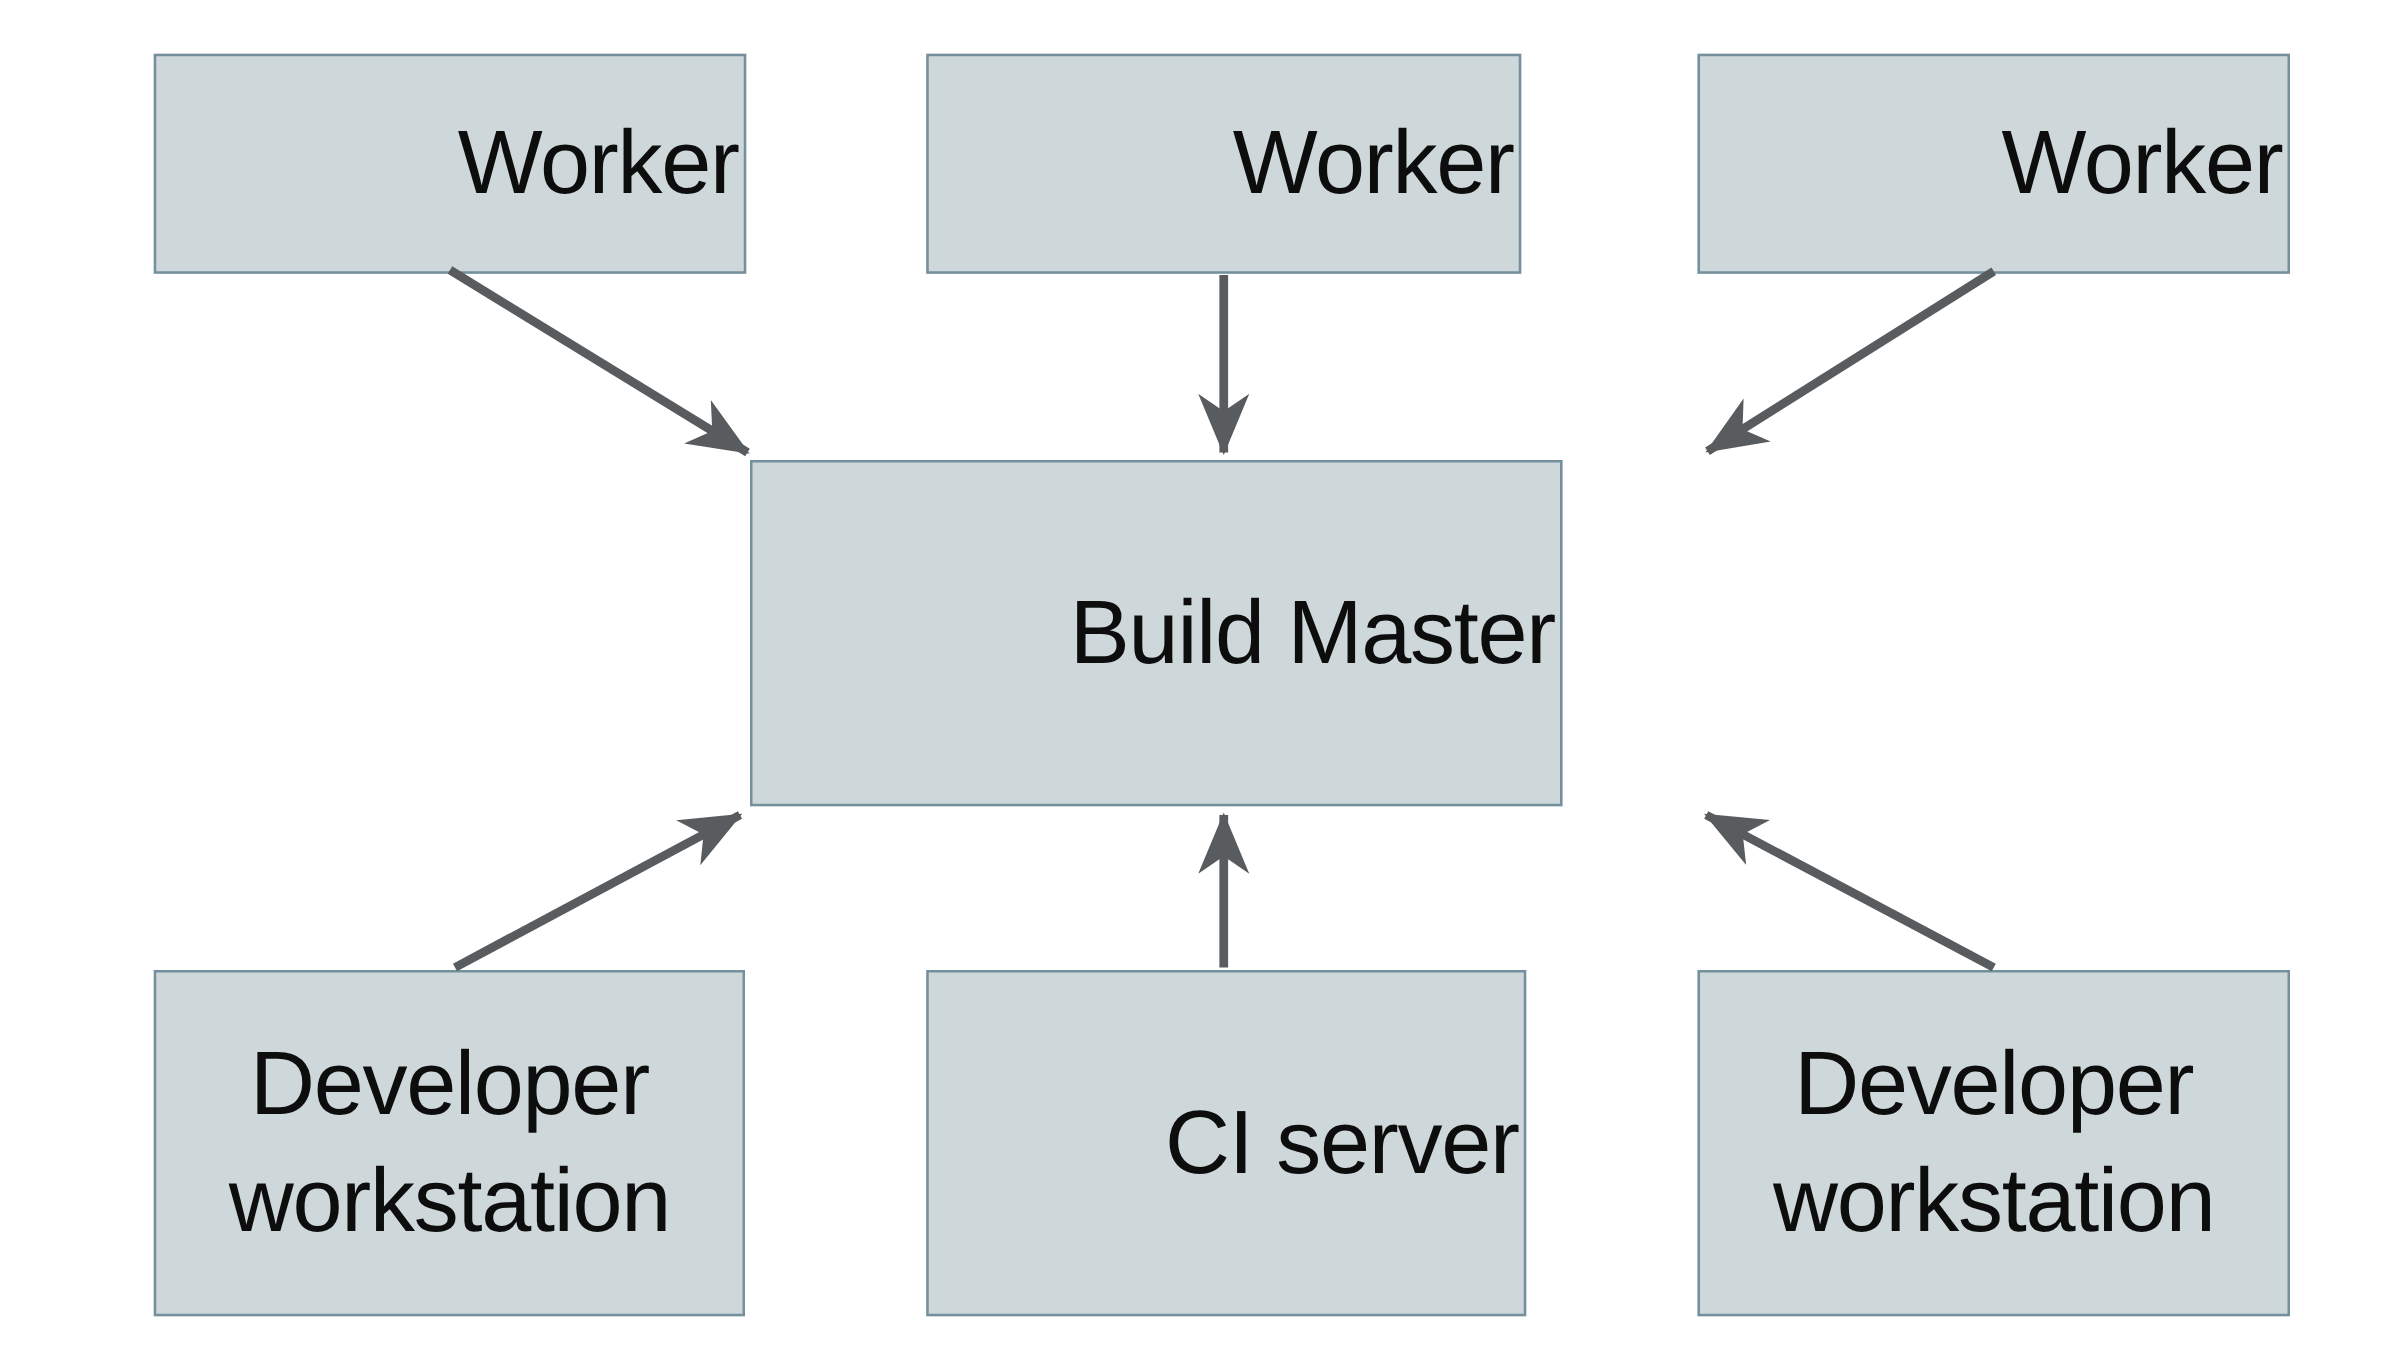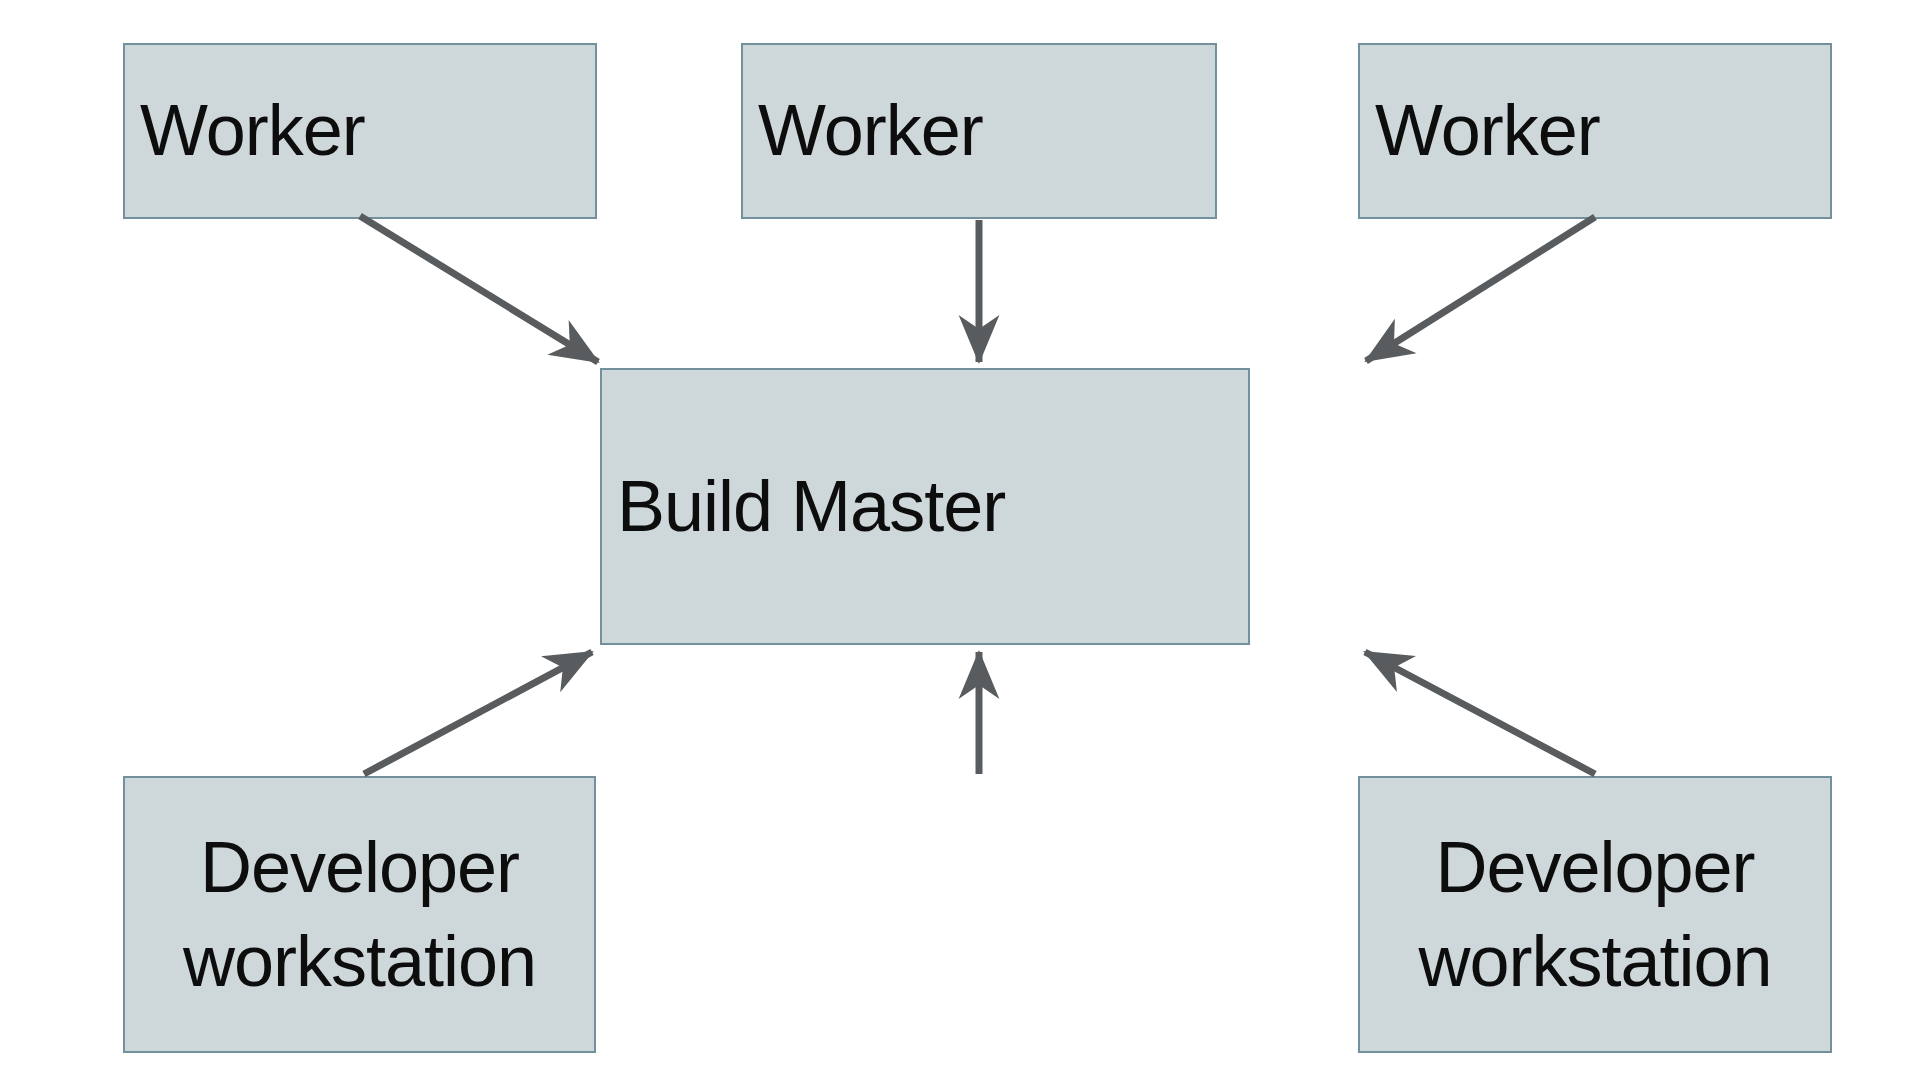--- a/index.html
+++ b/index.html
@@ -33,28 +33,28 @@
   .arrowhead-path {
     fill: var(--arrow, #595c5e);
   }
   .node {
     position: absolute;
     box-sizing: border-box;
     background: var(--node-fill, #ced8da);
     border: 2px solid var(--node-border, #74909c);
     display: flex;
     align-items: center;
-    justify-content: flex-start;
+    justify-content: flex-end;
     text-align: center;
     font-size: 72px;
     letter-spacing: -1px;
     line-height: 1.3;
     color: var(--text, #0d0d0d);
     z-index: 1;
-    padding: 0 15px;
+    padding: 0 4px;
   }
   .n-worker-1      { left: 123px;  top: 43px;  width: 474px; height: 176px; }
   .n-worker-2      { left: 741px;  top: 43px;  width: 476px; height: 176px; }
   .n-worker-3      { left: 1358px; top: 43px;  width: 474px; height: 176px; }
   .n-build-master  { left: 600px;  top: 368px; width: 650px; height: 277px; }
   .n-dev-ws-1      { left: 123px;  top: 776px; width: 473px; height: 277px; }
   .n-ci-server     { left: 741px;  top: 776px; width: 480px; height: 277px; }
   .n-dev-ws-2      { left: 1358px; top: 776px; width: 474px; height: 277px; }
 </style>
 </head>
@@ -89,18 +89,21 @@
   </div>
 
   <div class="node n-build-master">
     <span>Build Master</span>
   </div>
 
   <div class="node n-dev-ws-1">
     <span>Developer workstation</span>
   </div>
 
+  <div class="node n-ci-server">
+    <span>CI server</span>
+  </div>
 
   <div class="node n-dev-ws-2">
     <span>Developer workstation</span>
   </div>
 
 </div>
 
 </body></html>

